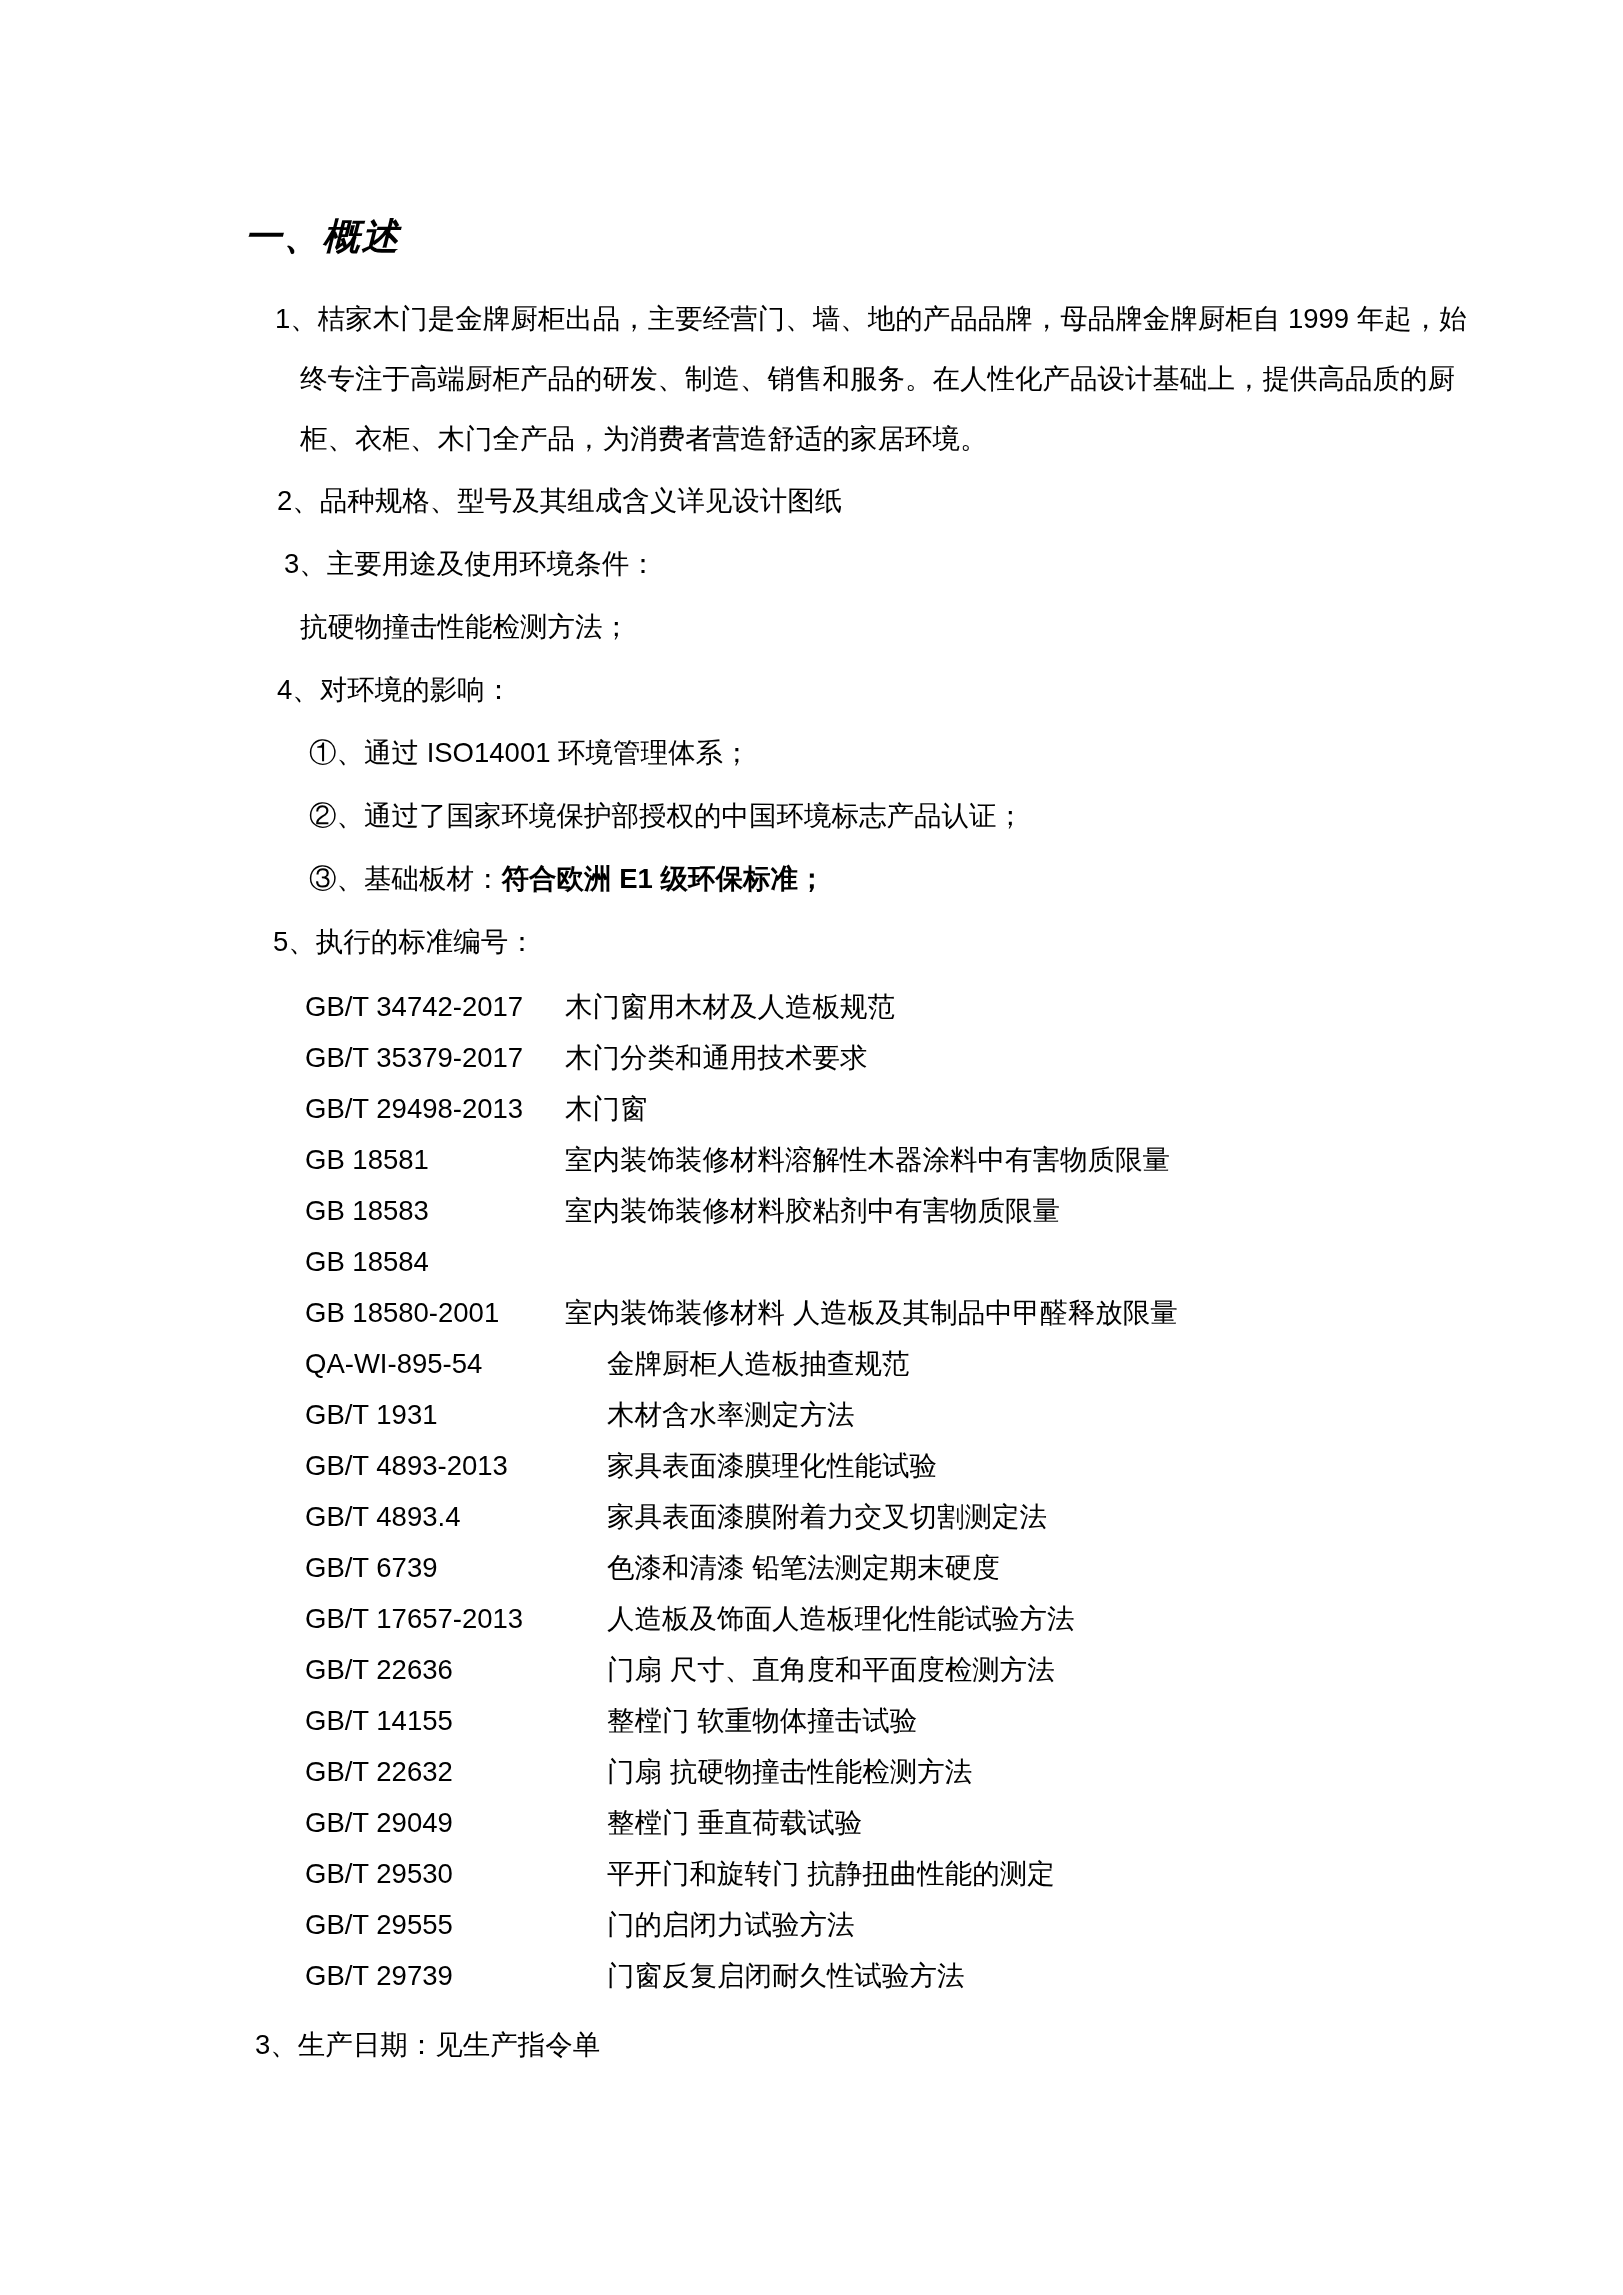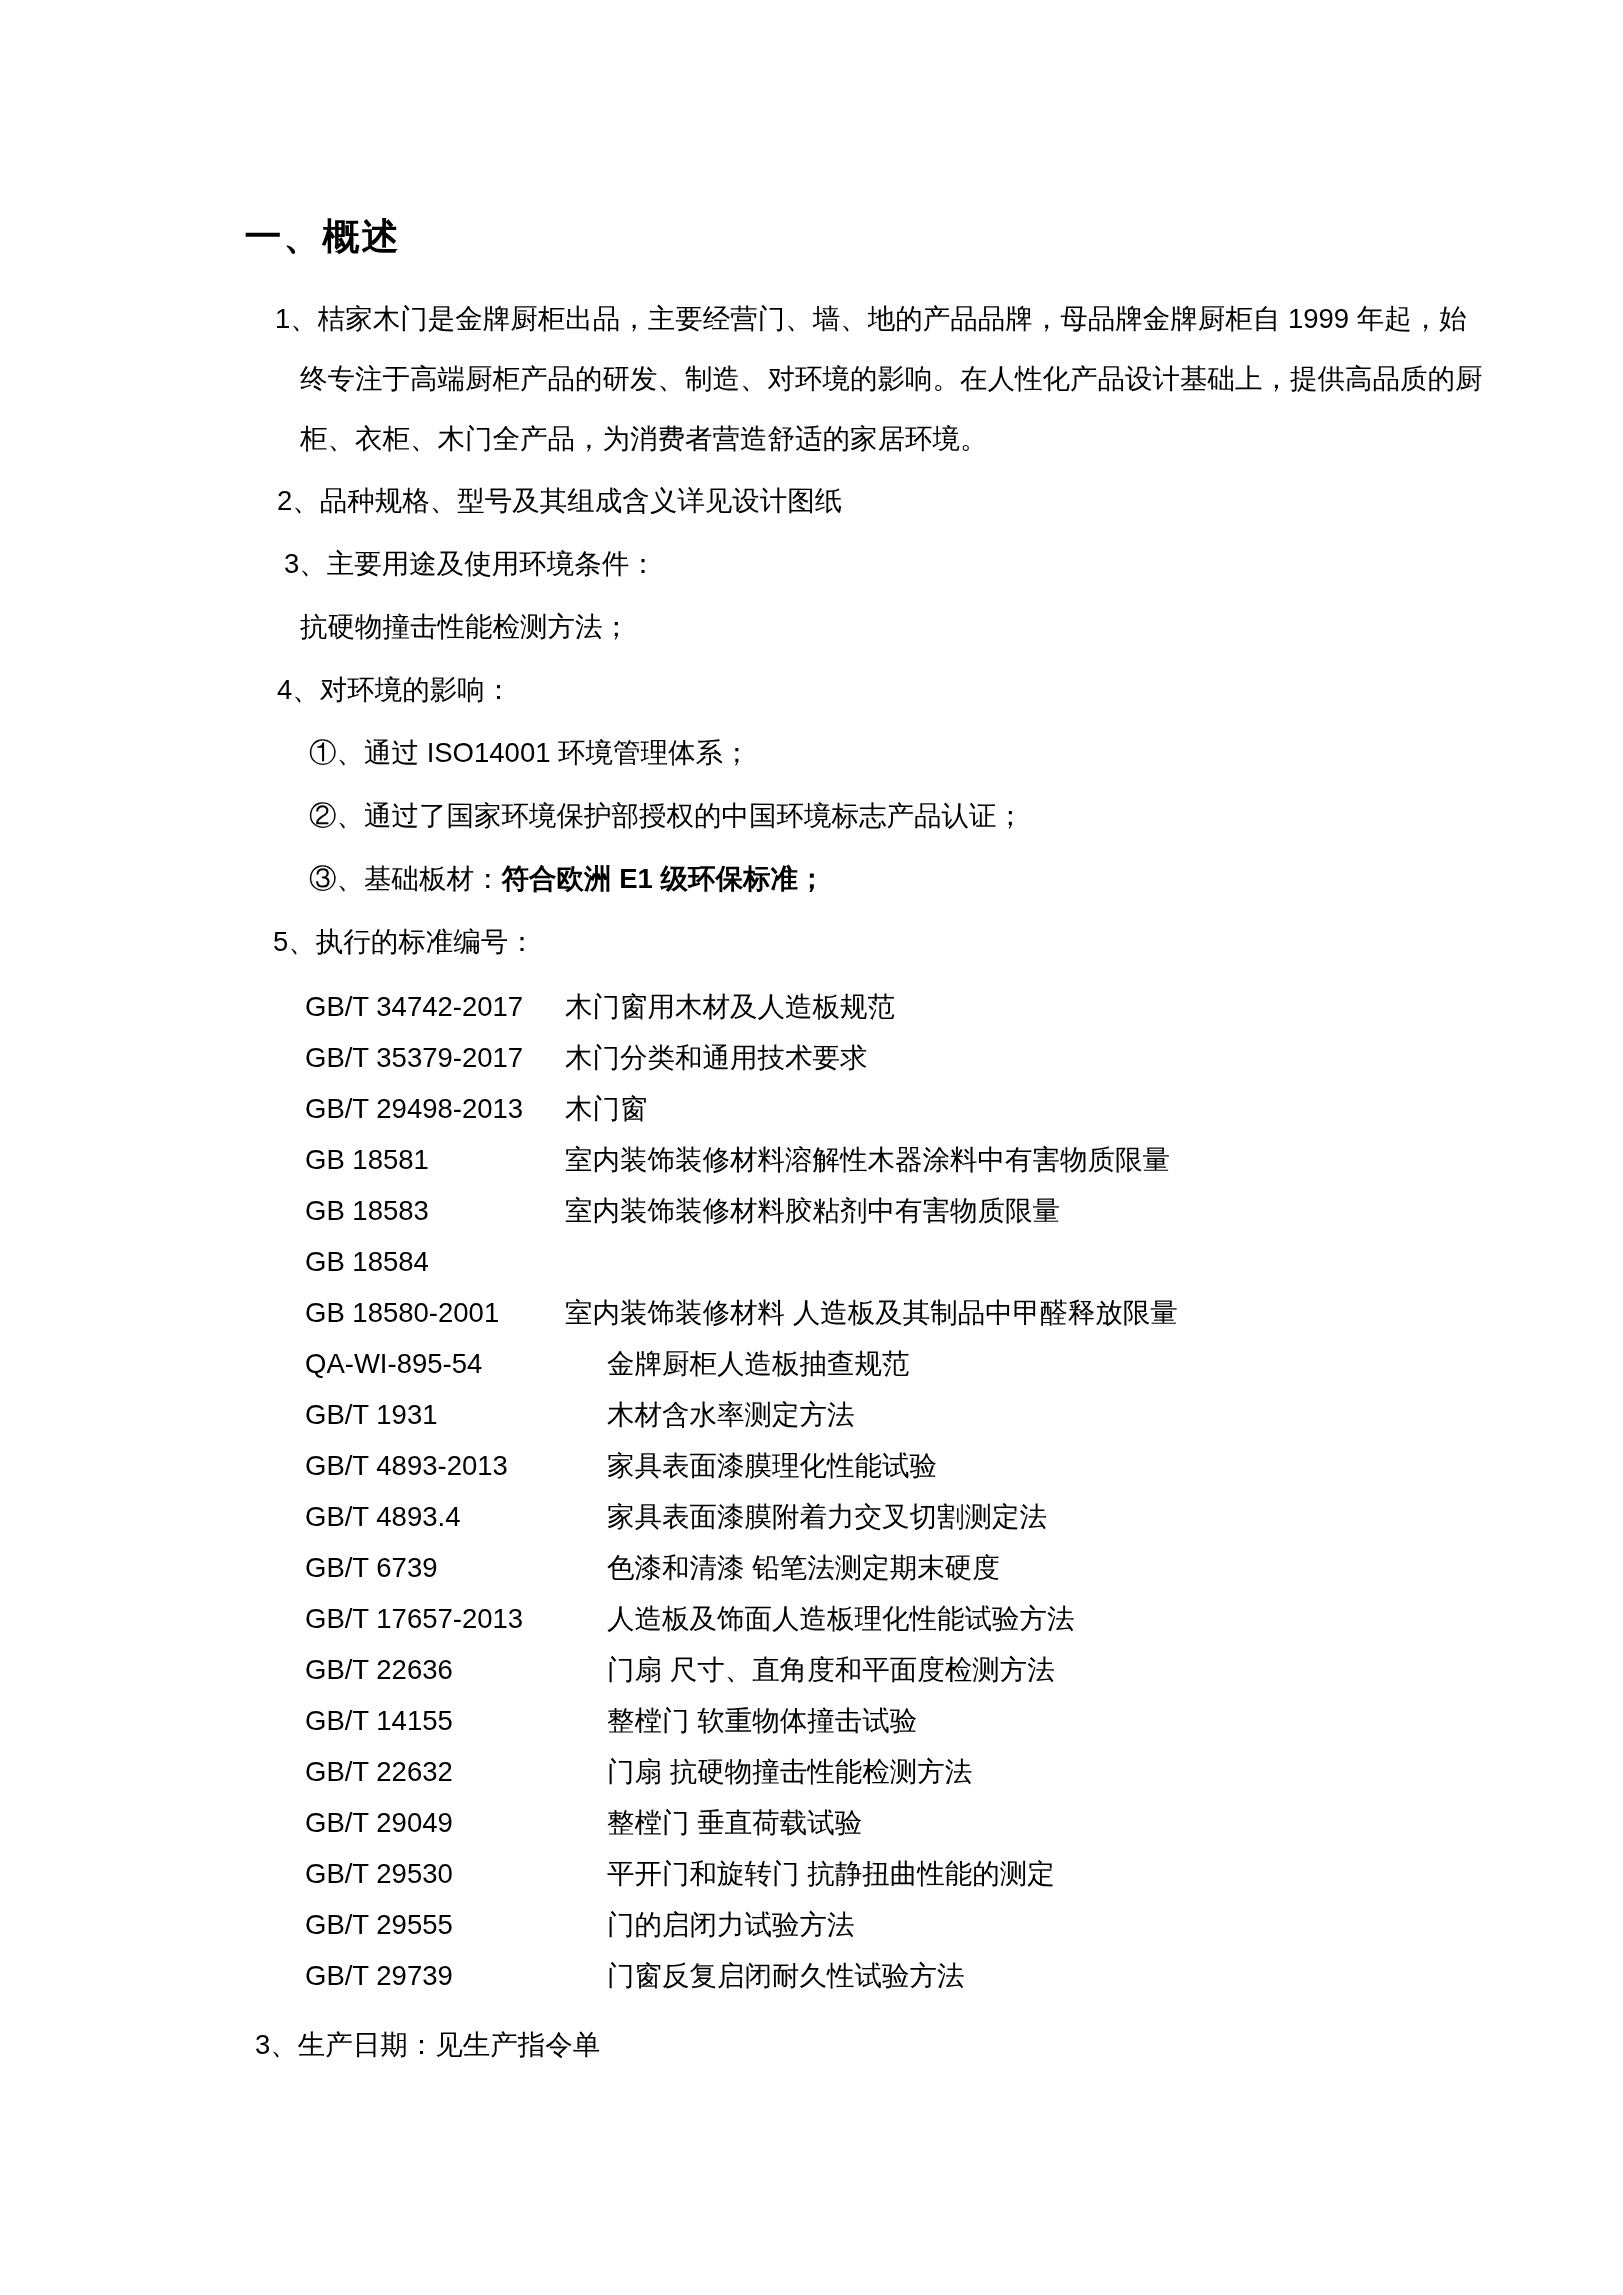--- a/index.html
+++ b/index.html
@@ -21,20 +21,21 @@
     top: 216px;
     left: 242px;
     right: 98px;
   }
   .title {
     font-size: 37px;
     font-weight: 700;
     line-height: 42px;
     margin: 0 0 31px 2.6px;
     letter-spacing: 2px;
+    font-style: italic;
   }
   .line {
     white-space: nowrap;
     font-size: 27.5px;
   }
   .para .line {
     line-height: 60px;
   }
   .p1-first   { padding-left: 33px; }
   .p1-cont    { padding-left: 58px; }
@@ -66,21 +67,21 @@
 </head>
 <body>
 
 <div class="page">
   <div class="content">
 
     <h1 class="title">一、概述</h1>
 
     <div class="para">
       <div class="line p1-first">1、桔家木门是金牌厨柜出品，主要经营门、墙、地的产品品牌，母品牌金牌厨柜自 1999 年起，始</div>
-      <div class="line p1-cont">终专注于高端厨柜产品的研发、制造、对环境的影响。在人性化产品设计基础上，提供高品质的厨</div>
+      <div class="line p1-cont">终专注于高端厨柜产品的研发、制造、销售和服务。在人性化产品设计基础上，提供高品质的厨</div>
       <div class="line p1-cont">柜、衣柜、木门全产品，为消费者营造舒适的家居环境。</div>
     </div>
 
     <div class="item">
       <div class="line ind-item2">2、品种规格、型号及其组成含义详见设计图纸</div>
     </div>
 
     <div class="item">
       <div class="line ind-item3">3、主要用途及使用环境条件：</div>
       <div class="line ind-sub">抗硬物撞击性能检测方法；</div>

